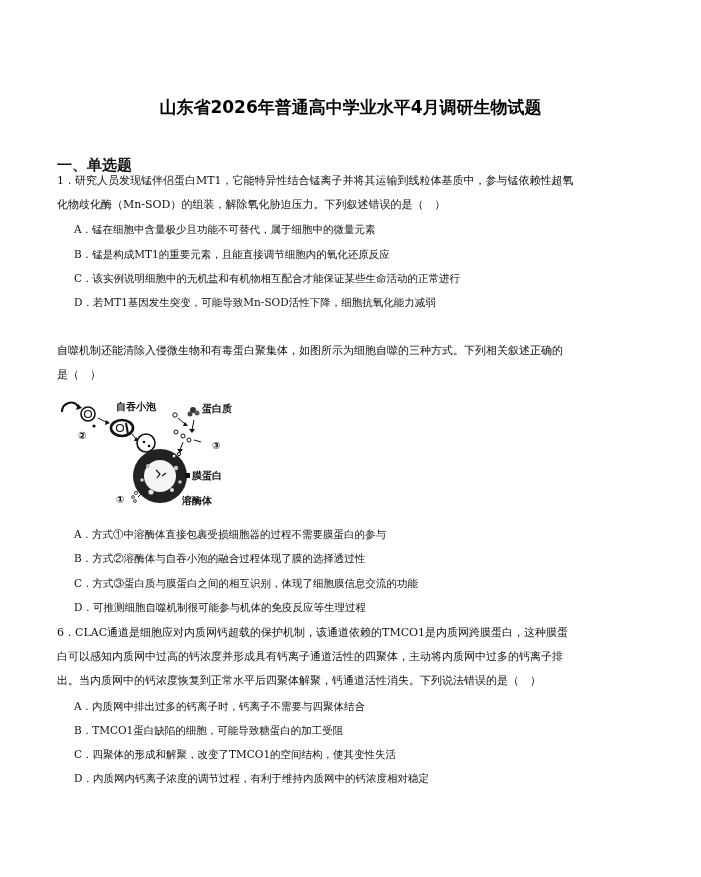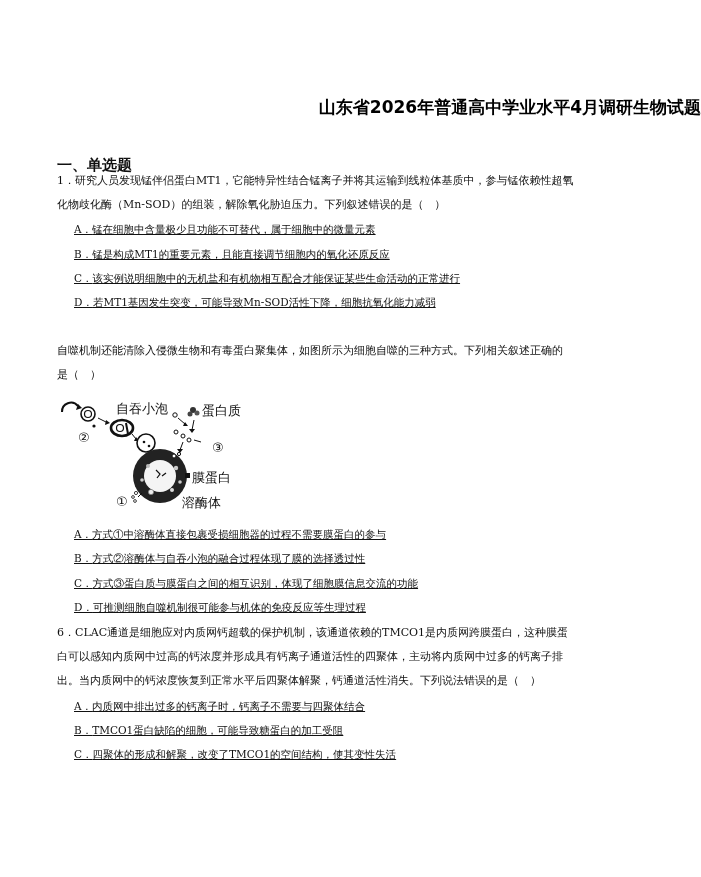--- a/index.html
+++ b/index.html
@@ -1,28 +1,28 @@
 <!DOCTYPE html>
 <html><head>
 <meta charset="utf-8">
 <style>
   html, body { margin: 0; padding: 0; background: #ffffff; }
   body { width: 701px; height: 877px; position: relative; overflow: hidden;
          font-family: "DejaVu Serif", "Liberation Serif", serif; color: #111; }
   .page { position: absolute; left: 0; top: 0; width: 701px; height: 877px; }
-  .title { position: absolute; left: 0; width: 701px; top: 96px; text-align: right;
+  .title { position: absolute; left: 0; width: 701px; top: 96px; text-align: center;
            font-family: "DejaVu Sans", sans-serif; font-weight: bold; font-size: 17px;
            letter-spacing: 0px; color: #000; }
   .section { position: absolute; left: 57px; top: 156px; font-family: "DejaVu Sans", sans-serif;
              font-weight: bold; font-size: 15px; }
   .line { position: absolute; left: 57px; font-size: 11px; white-space: nowrap; line-height: 14px; }
-  .opt { position: absolute; left: 74px; font-size: 10.5px; white-space: nowrap; line-height: 14px; text-decoration: underline; }
+  .opt { position: absolute; left: 74px; font-size: 10.5px; white-space: nowrap; line-height: 14px; }
   .figure { position: absolute; left: 56px; top: 398px; width: 200px; height: 115px; }
   .figure svg { width: 100%; height: 100%; }
-  .flabel { position: absolute; font-family: "DejaVu Sans", sans-serif; font-size: 13px; color: #111; white-space: nowrap; }
+  .flabel { position: absolute; font-family: "DejaVu Sans", sans-serif; font-size: 10px; color: #111; white-space: nowrap; font-weight: bold; }
 </style>
 </head>
 <body>
 
 <div class="page">
 
   <div class="title">山东省2026年普通高中学业水平4月调研生物试题</div>
   <div class="section">一、单选题</div>
 
   <div class="line" style="top:174px">1．研究人员发现锰伴侣蛋白MT1，它能特异性结合锰离子并将其运输到线粒体基质中，参与锰依赖性超氧</div>
@@ -127,14 +127,17 @@
 
   <div class="opt" style="top:699px">
     <span>A．</span><span>内质网中排出过多的钙离子时，钙离子不需要与四聚体结合</span>
   </div>
   <div class="opt" style="top:723px">
     <span>B．</span><span>TMCO1蛋白缺陷的细胞，可能导致糖蛋白的加工受阻</span>
   </div>
   <div class="opt" style="top:747px">
     <span>C．</span><span>四聚体的形成和解聚，改变了TMCO1的空间结构，使其变性失活</span>
   </div>
+  <div class="opt" style="top:771px">
+    <span>D．</span><span>内质网内钙离子浓度的调节过程，有利于维持内质网中的钙浓度相对稳定</span>
+  </div>
 
 </div>
 
 </body></html>

